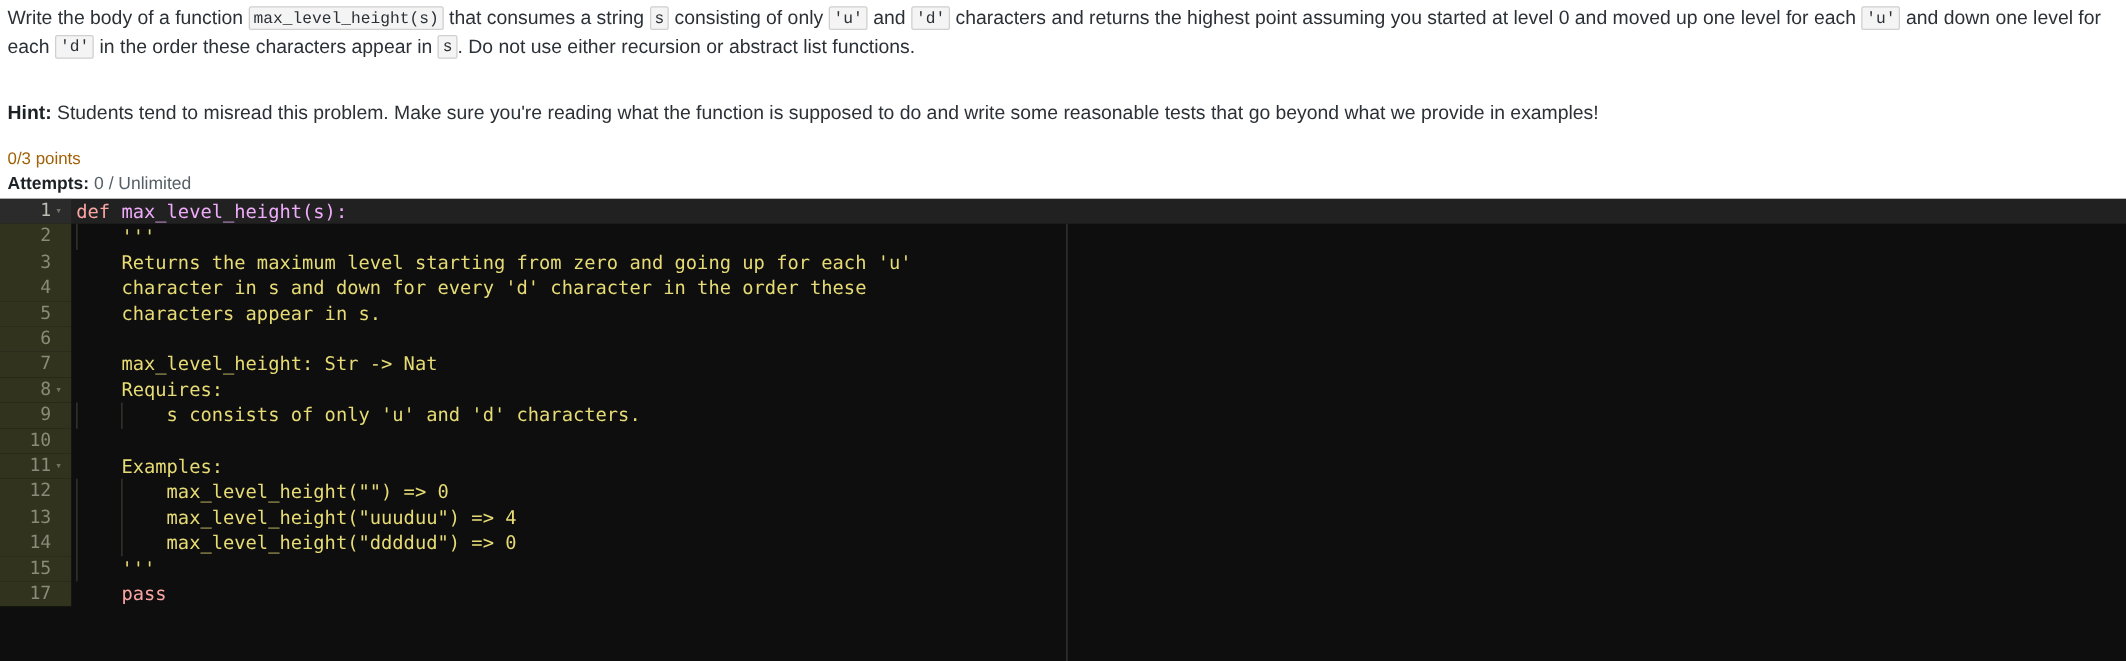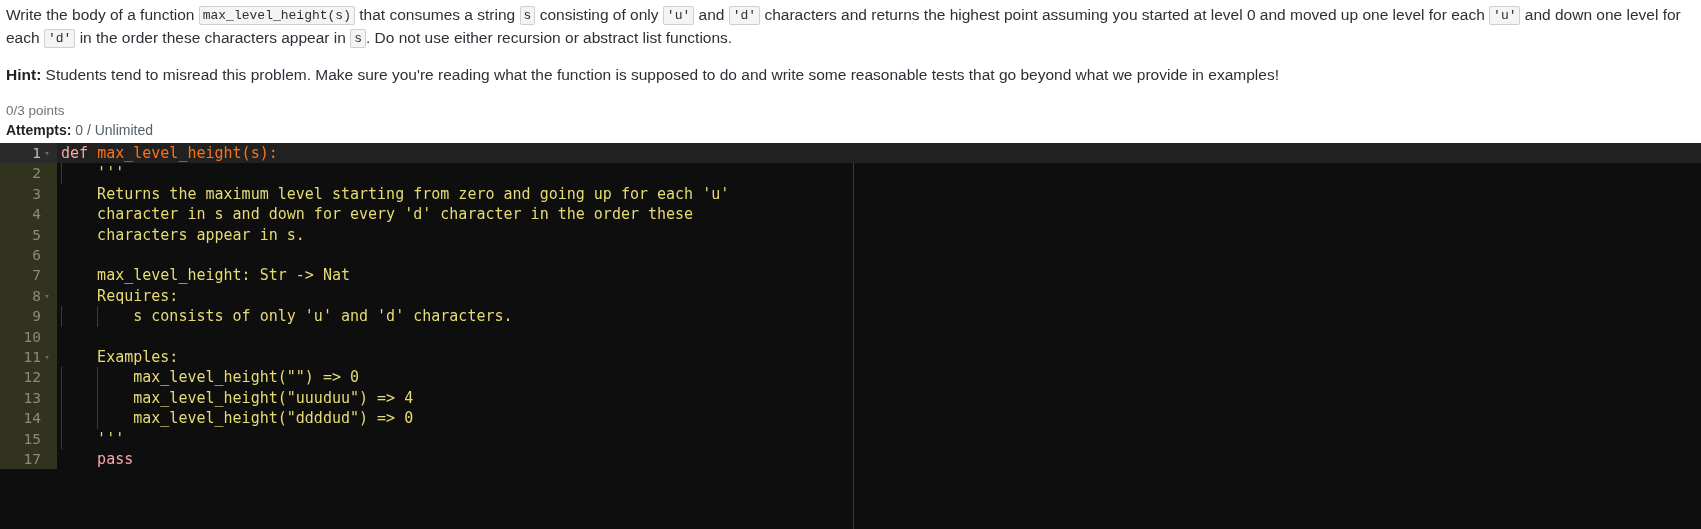--- a/index.html
+++ b/index.html
@@ -30,36 +30,36 @@
     font-size: 13px;
     background: #f4f4f4;
     border: 1px solid #d0d0d0;
     border-radius: 2px;
     padding: 1px 3px 1px 3px;
     color: #2b3137;
     white-space: nowrap;
     vertical-align: 1px;
   }
   #hint-paragraph {
-    margin: 14px 0 0 0;
+    margin: 30px 0 0 0;
     font-size: 15.5px;
     line-height: 1.47;
     color: #2b3137;
   }
   .hint-label { font-weight: bold; color: #1d2226; }
 
   
   #meta {
     padding: 0 6px;
     margin-top: 16px;
     line-height: 1.3;
   }
   #points-text {
     font-size: 13.5px;
-    color: #737373;
+    color: #a16207;
     display: block;
   }
   #attempts-line {
     font-size: 14px;
     color: #555f66;
     display: block;
     margin-top: 1px;
   }
   #attempts-label { font-weight: bold; color: #1d2226; }
 
@@ -122,21 +122,21 @@
   .fold.empty { color: transparent; }
   .code-text {
     padding-left: 4px;
     flex: 1;
     position: relative;
     z-index: 2;
   }
 
   
   .t-kw      { color: #fca5a5; }
-  .t-fn      { color: #f97316; text-align: right; }
+  .t-fn      { color: #f0abfc; text-align: right; }
   .t-plain   { color: #e6e6d9; }
   .t-str     { color: #e6db74; }
   .t-comment { color: #8a8a8a; }
 </style>
 </head>
 <body>
 
 <div id="problem">
   <p class="prose" id="problem-paragraph"><span>Write the body of a function </span><code class="inline-code">max_level_height(s)</code><span> that consumes a string </span><code class="inline-code">s</code><span> consisting of only </span><code class="inline-code">'u'</code><span> and </span><code class="inline-code">'d'</code><span> characters and returns the highest point assuming you started at level 0 and moved up one level for each </span><code class="inline-code">'u'</code><span> and down one level for each </span><code class="inline-code">'d'</code><span> in the order these characters appear in </span><code class="inline-code">s</code><span>. Do not use either recursion or abstract list functions.</span></p>
 

